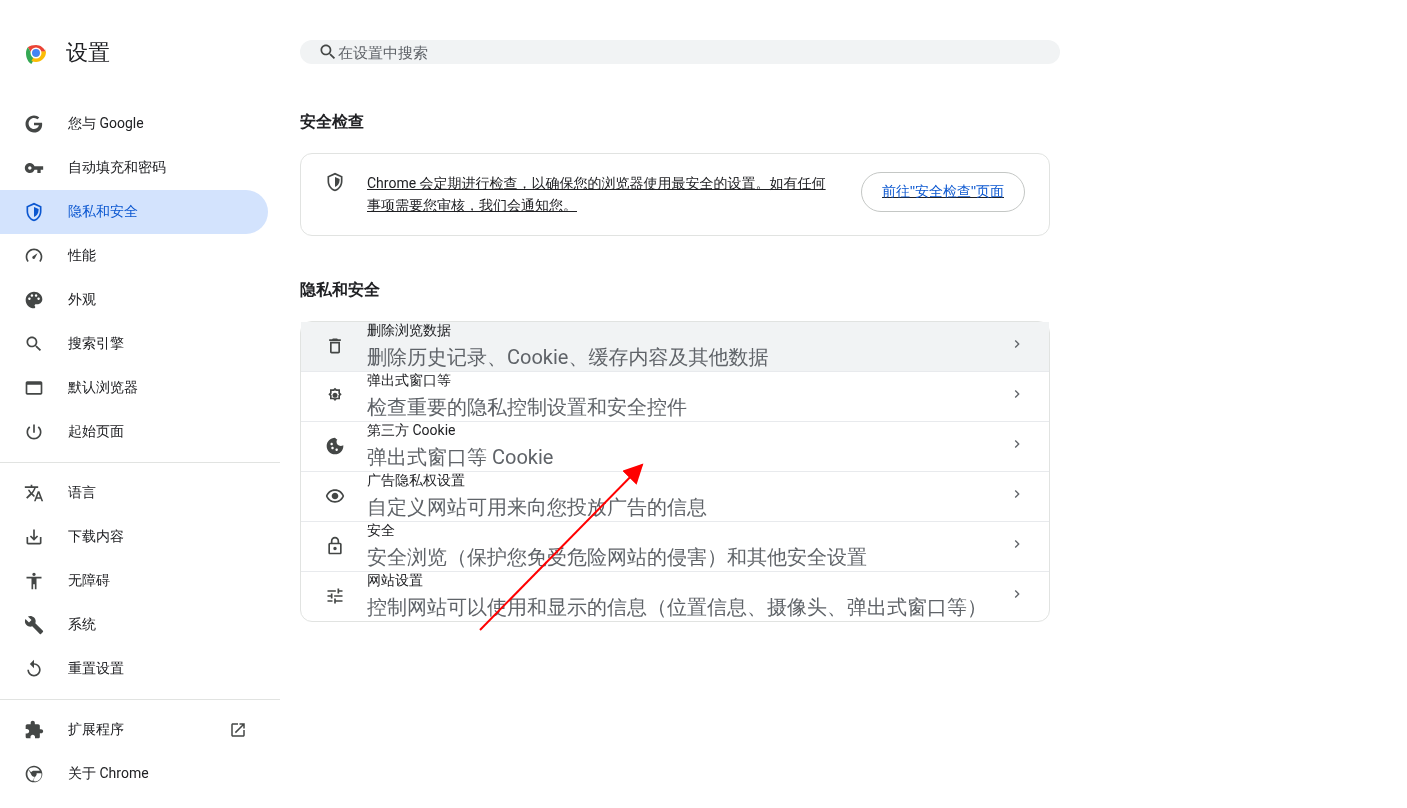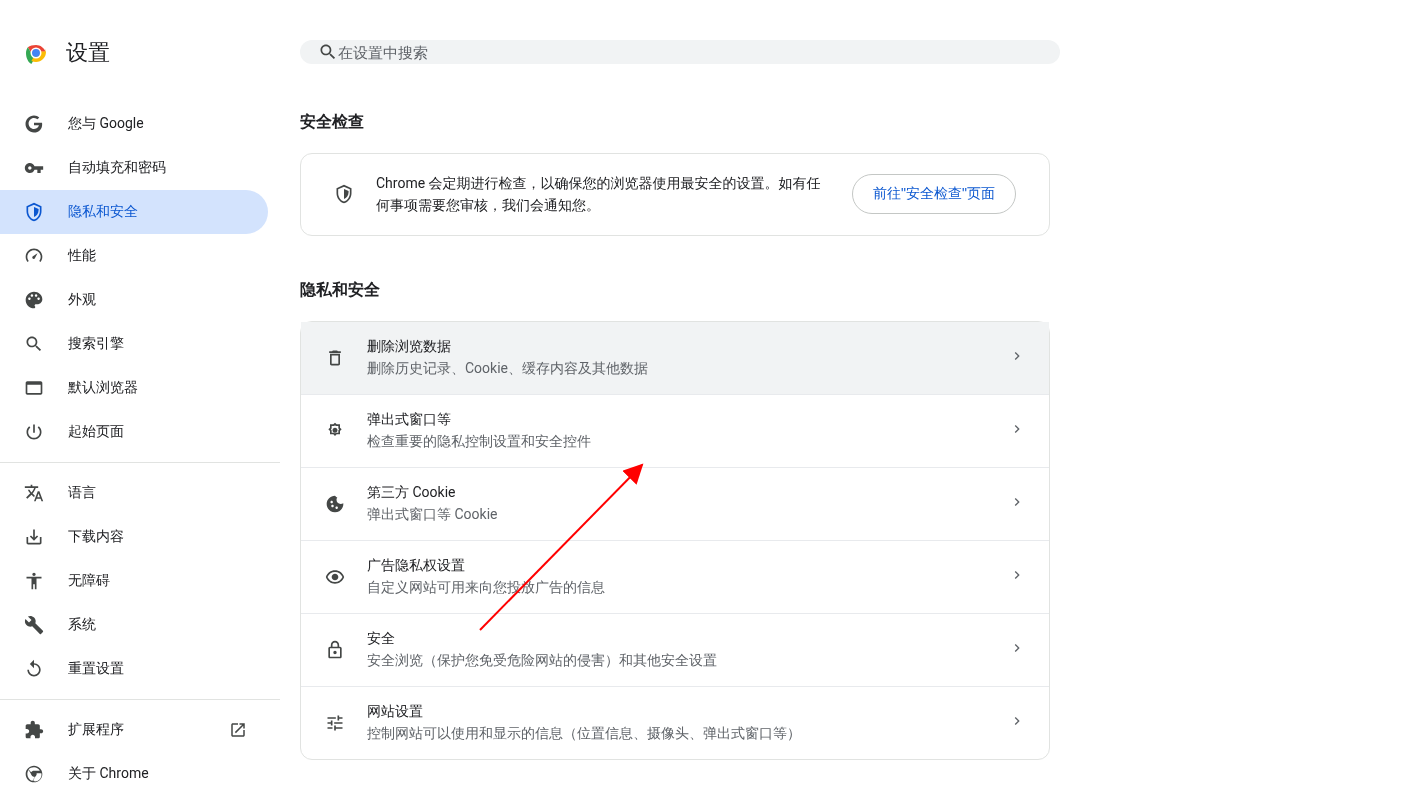--- a/index.html
+++ b/index.html
@@ -111,23 +111,24 @@
       margin-bottom: 20px;
     }
 
     .card {
       border: 1px solid #e1e3e1;
       border-radius: 12px;
       background: #fff;
     }
     .safety-card {
       display: flex;
-      align-items: center;
-      padding: 18px 33px;
+      align-items: flex-start;
+      padding: 18px 24px;
       gap: 22px;
+      text-decoration: underline;
     }
     .safety-text {
       flex: 1;
       font-size: 14px;
       color: #202124;
       line-height: 1.6;
     }
     .action-btn {
       border: 1px solid #c4c7c5;
       background: #fff;
@@ -138,38 +139,38 @@
       font-size: 14px;
       cursor: pointer;
       white-space: nowrap;
     }
 
     .section-gap { height: 44px; }
 
     .settings-list .row {
       display: flex;
       align-items: center;
-      padding: 16px 24px;
+      padding: 0 24px;
       gap: 22px;
       cursor: pointer;
       border-top: 1px solid #e8eaed;
     }
     .settings-list .row:first-child { border-top: none; }
     .settings-list .row.hover {
       background: #f1f3f4;
     }
     .row-icon {
       width: 20px; height: 20px;
       display: flex; align-items: center; justify-content: center;
       flex-shrink: 0;
     }
     .row-icon svg { fill: #444746; }
     .row-text { flex: 1; }
     .row-title { font-size: 14px; color: #202124; margin-bottom: 4px; }
-    .row-sub { font-size: 14px; color: #5f6368; }
+    .row-sub { font-size: 20px; color: #5f6368; }
     .row-arrow { color: #5f6368; }
 
     
     .arrow-overlay {
       position: absolute;
       left: 0; top: 0;
       pointer-events: none;
     }
   </style>
 </head>

